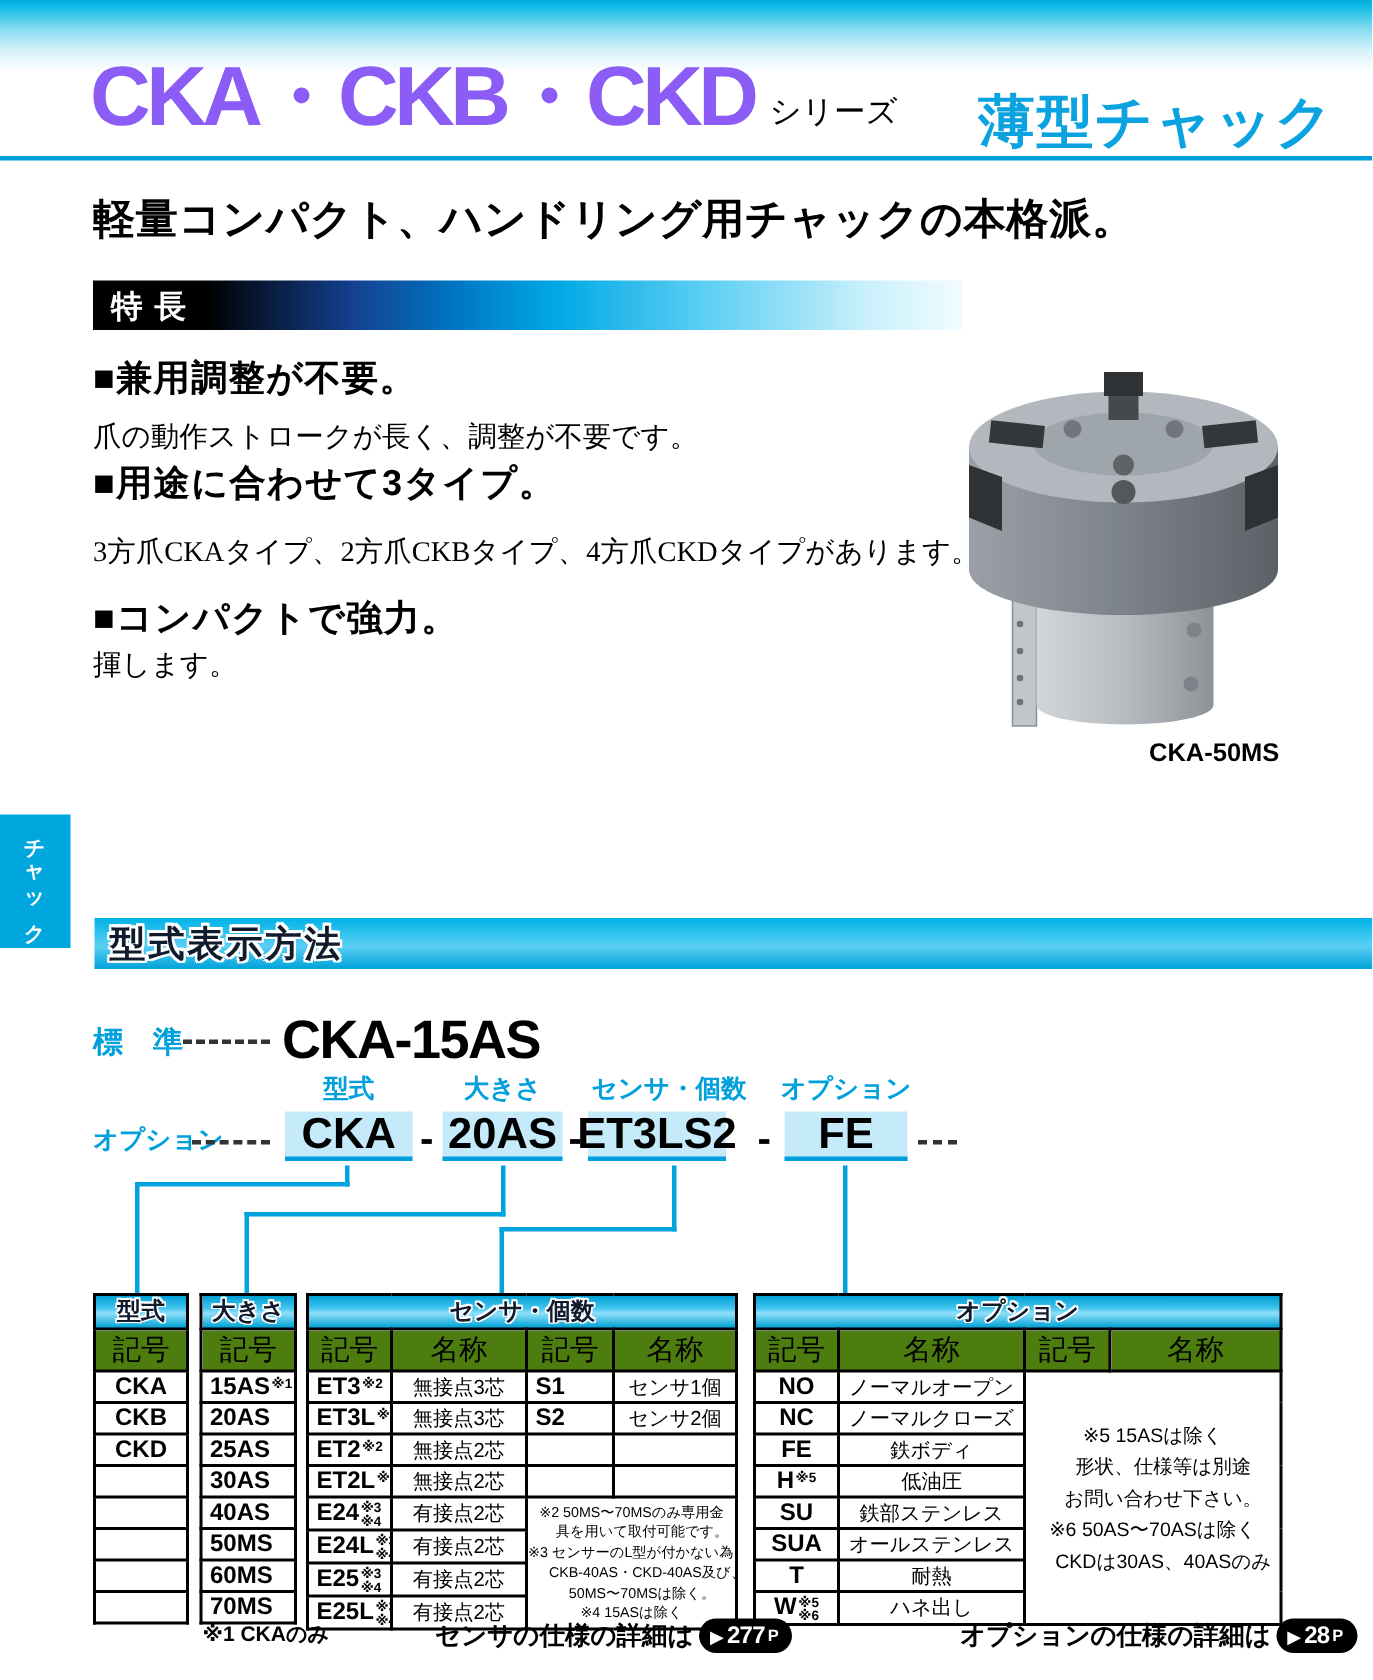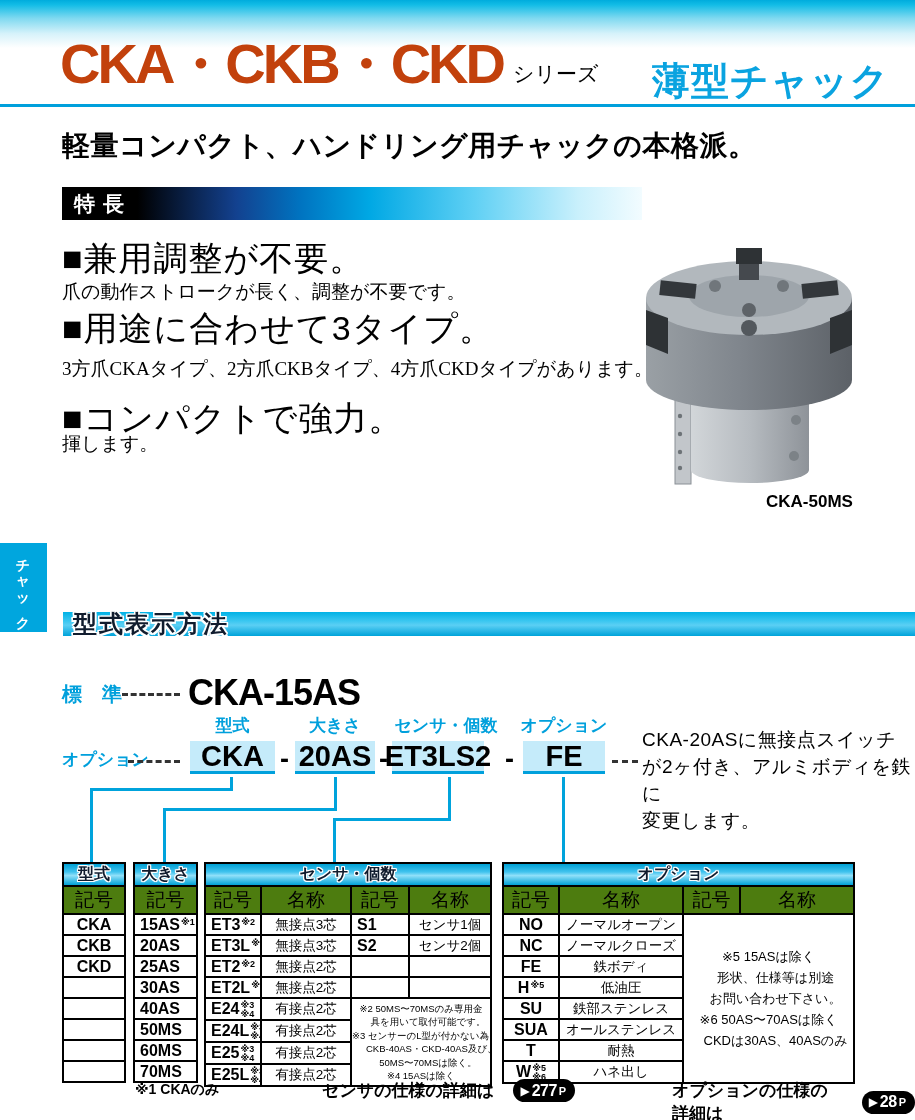--- a/index.html
+++ b/index.html
@@ -7,46 +7,46 @@
   #page {
     position:relative; width:915px; height:1120px; background:#fff;
     font-family:"Liberation Sans","DejaVu Sans",sans-serif; color:#000; overflow:hidden;
   }
   .abs { position:absolute; }
 
   
   .top-band { left:0; top:0; width:915px; height:48px;
     background:linear-gradient(180deg,#00acdd 0%,#12bce6 10%,#7fd9f0 38%,#d6f2fa 70%,#ffffff 100%); }
   .title-row { left:60px; top:36px; display:flex; align-items:flex-end; }
-  .series-title { font-size:56px; font-weight:bold; letter-spacing:-3px; line-height:1; color:#c2410c; }
+  .series-title { font-size:56px; font-weight:bold; letter-spacing:-3px; line-height:1; color:#8b5cf6; }
   .series-suffix { font-size:21px; font-weight:normal; margin-left:10px; margin-bottom:4px; color:#000; }
   .product-type { left:652px; top:56px; font-size:38px; font-weight:bold; color:#0aa3e0; letter-spacing:1px; }
   .blue-rule { left:0; top:104px; width:915px; height:3px; background:#00a0dc; }
   .headline { left:62px; top:127px; font-size:28px; font-weight:bold; letter-spacing:0.5px; }
 
   
   .feat-bar { left:62px; top:187px; width:580px; height:33px;
     background:linear-gradient(90deg,#000 0%,#000 13%,#13418f 30%,#0073c0 41%,#00a8e4 53%,#5fd0f4 71%,#c9f0fc 89%,#f2fcff 100%);
     color:#fff; font-size:21px; font-weight:bold; letter-spacing:8px;
     display:flex; align-items:center; padding-left:12px; }
-  .feat-title { font-size:34px; font-weight:normal; letter-spacing:1px; }
+  .feat-title { font-size:24px; font-weight:bold; letter-spacing:1px; }
   .feat-body { font-family:"Liberation Serif","DejaVu Serif",serif; font-size:19px; line-height:26px; }
 
   
   .figure { left:618px; top:198px; width:285px; height:320px; }
   .fig-caption { position:absolute; left:148px; top:294px; width:140px; font-size:17px; font-weight:bold; }
 
   
   .side-tab { left:0; top:543px; width:47px; height:89px; background:#00a6de;
     display:flex; align-items:center; justify-content:center; }
   .side-tab span { writing-mode:vertical-rl; text-orientation:upright; color:#fff;
     font-size:14px; font-weight:bold; letter-spacing:3px; }
 
   
-  .model-bar { left:63px; top:612px; width:852px; height:24px;
+  .model-bar { left:63px; top:612px; width:852px; height:34px;
     background:linear-gradient(180deg,#00b2e6 0%,#3fc8f1 40%,#5bcff4 55%,#00a3da 100%);
     display:flex; align-items:center; padding-left:10px; }
   .otx { color:#101c2e;
     text-shadow:1.5px 0 #fff,-1.5px 0 #fff,0 1.5px #fff,0 -1.5px #fff,
                 1.5px 1.5px #fff,-1.5px 1.5px #fff,1.5px -1.5px #fff,-1.5px -1.5px #fff; }
   .model-bar .otx { font-size:24px; font-weight:bold; letter-spacing:2px; }
 
   .blue-lbl { color:#00a0dc; font-weight:bold; }
   .std-label { left:62px; top:681px; width:60px; font-size:20px; text-align:justify; text-align-last:justify; }
   .std-dashes { left:122px; top:693px; width:58px; border-top:3px dashed #333; }
@@ -86,21 +86,21 @@
   .codewrap { display:flex; align-items:center; justify-content:flex-start; padding-left:5px; gap:1px; height:100%; }
   .codewrap.ctr { justify-content:center; padding-left:0; }
   .sup-stack { display:inline-flex; flex-direction:column; align-self:flex-start;
     font-size:9px; line-height:9px; font-weight:bold; margin-top:2px; }
   .notes { vertical-align:top; text-align:left; }
   .sensor-notes { font-size:9.5px; line-height:13.5px; padding:3px 2px 0 3px; }
   .option-notes { font-size:13px; line-height:21px; padding:8px 4px 0 9px; }
   .ind { padding-left:14px; }
 
   .size-footnote { left:135px; top:1081px; font-size:14px; font-weight:bold; }
-  .ref-row { top:1079px; display:flex; align-items:center; gap:19px;margin-left:32px; }
+  .ref-row { top:1079px; display:flex; align-items:center; gap:4px; }
   .ref-text { font-size:17px; font-weight:bold; }
   .pbadge { background:#000; color:#fff; border-radius:12px; height:23px;
     display:inline-flex; align-items:center; padding:0 9px 0 7px; gap:2px; }
   .pbadge .tri { font-size:12px; line-height:1; }
   .pbadge .num { font-size:16px; font-weight:bold; letter-spacing:-0.5px; }
   .pbadge .suf { font-size:11px; font-weight:bold; }
 </style>
 </head>
 <body>
 
@@ -194,25 +194,20 @@
   <div class="abs opt-dashes"></div>
   <div class="abs seg-box" style="left:190px; width:85px;">CKA</div>
   <div class="abs seg-hyphen" style="left:280px;">-</div>
   <div class="abs seg-box" style="left:295px; width:80px;">20AS</div>
   <div class="abs seg-hyphen" style="left:379px;">-</div>
   <div class="abs seg-box" style="left:392px; width:92px;">ET3LS2</div>
   <div class="abs seg-hyphen" style="left:505px;">-</div>
   <div class="abs seg-box" style="left:523px; width:82px;">FE</div>
   <div class="abs fe-dashes"></div>
 
-  <div class="abs opt-note">
-    <div>CKA-20ASに無接点スイッチ</div>
-    <div>が2ヶ付き、アルミボディを鉄に</div>
-    <div>変更します。</div>
-  </div>
 
   <div class="cline" style="left:230px; top:777px; width:3px; height:14px;"></div>
   <div class="cline" style="left:90px;  top:788px; width:143px; height:3px;"></div>
   <div class="cline" style="left:90px;  top:788px; width:3px; height:74px;"></div>
 
   <div class="cline" style="left:334px; top:777px; width:3px; height:34px;"></div>
   <div class="cline" style="left:163px; top:808px; width:174px; height:3px;"></div>
   <div class="cline" style="left:163px; top:808px; width:3px; height:54px;"></div>
 
   <div class="cline" style="left:448px; top:777px; width:3px; height:44px;"></div>

